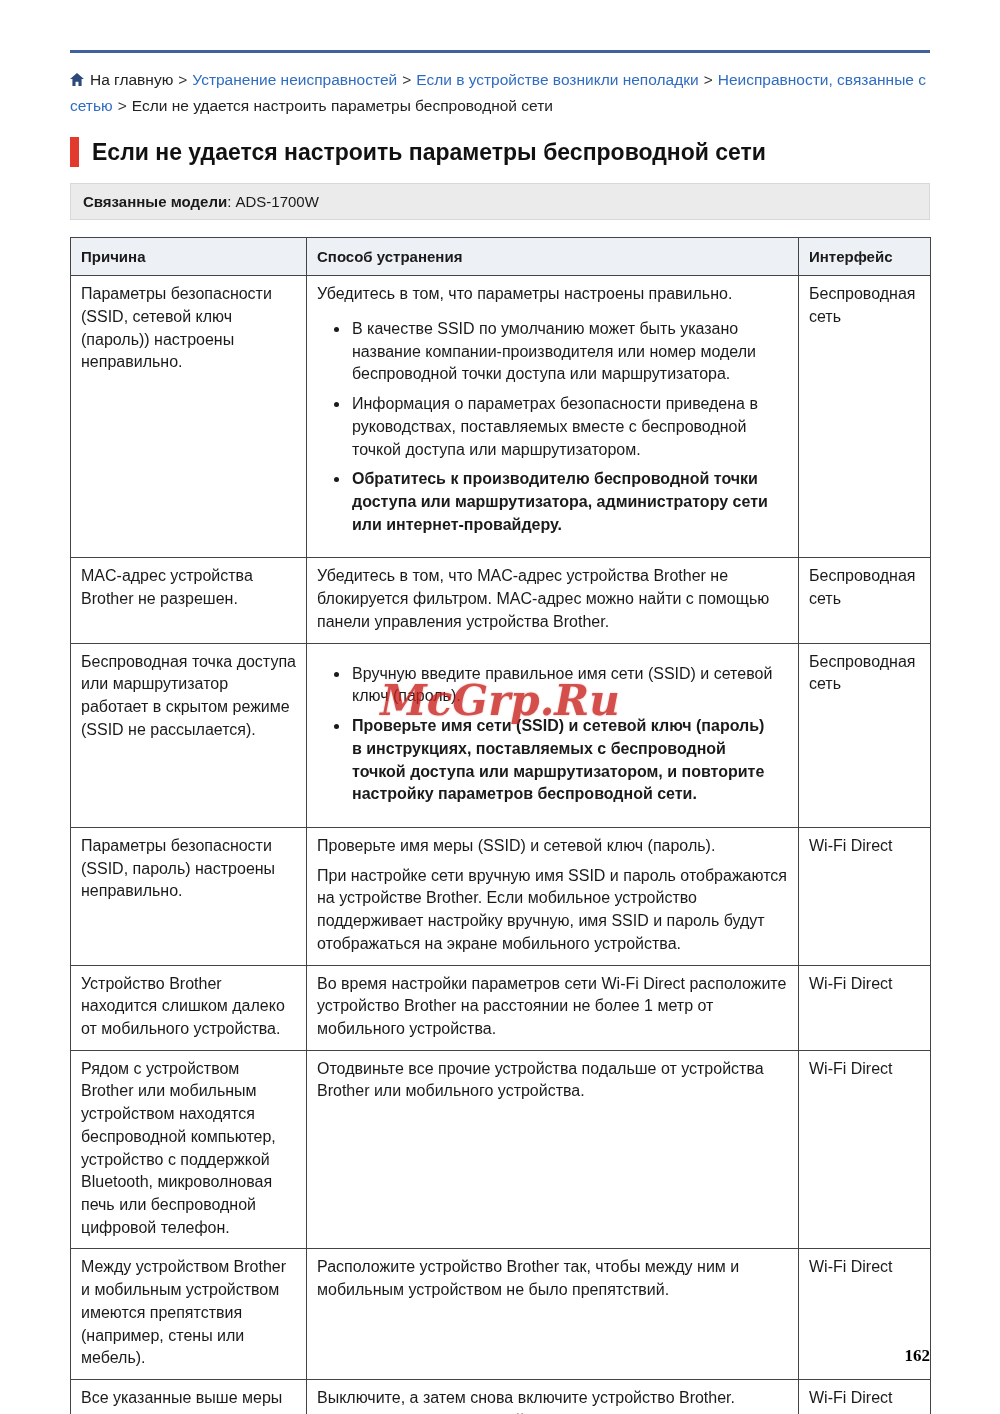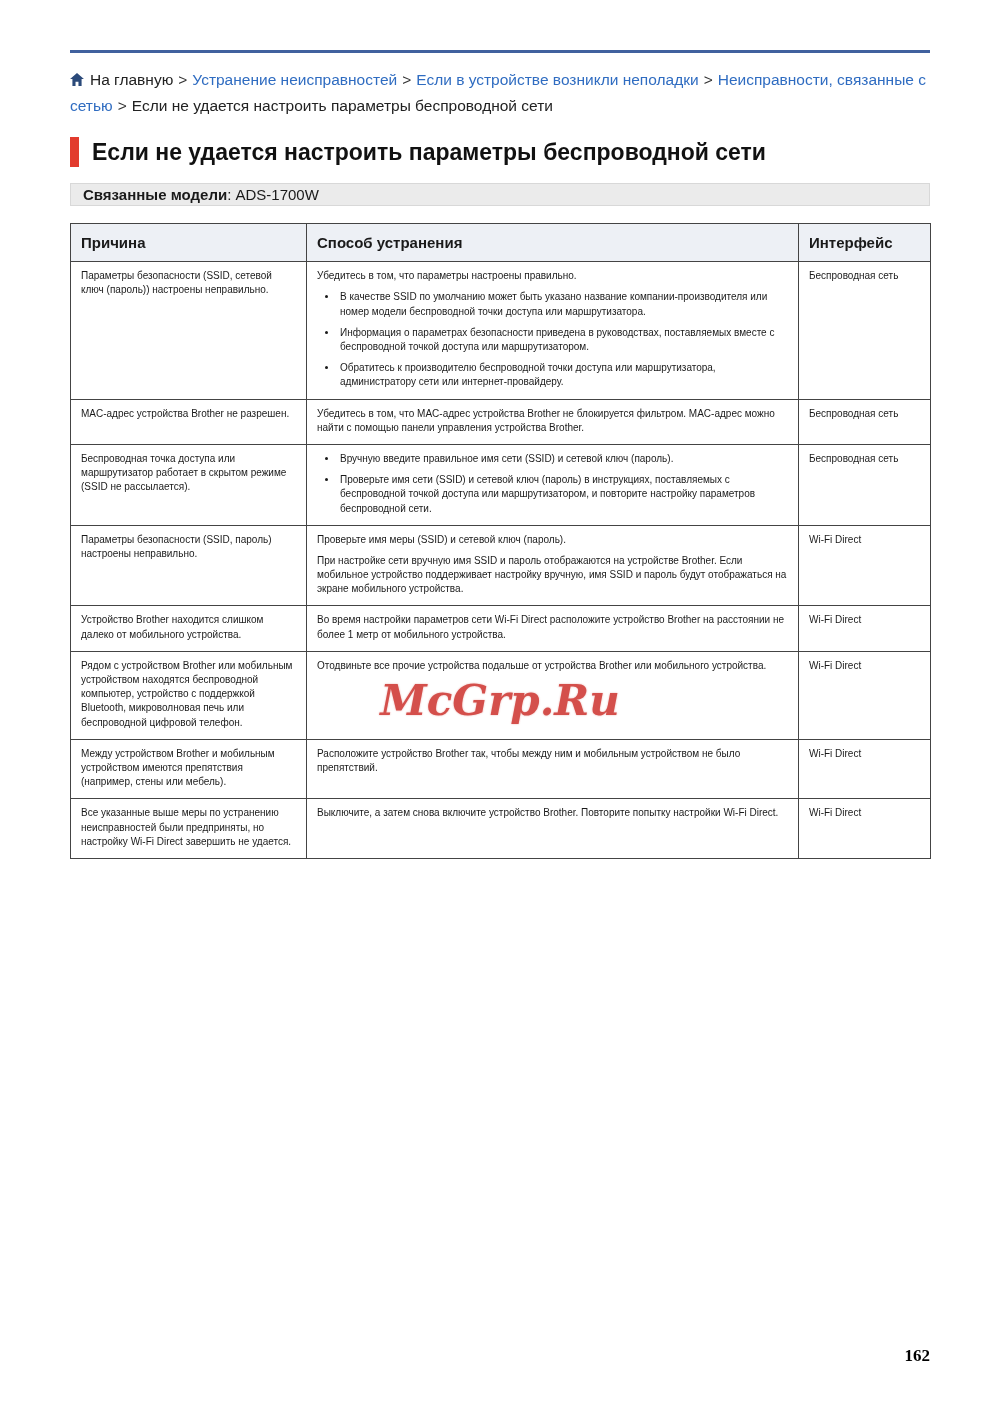--- a/index.html
+++ b/index.html
@@ -52,21 +52,21 @@
   .page-title {
     font-size: 23px;
     font-weight: bold;
     color: #111111;
     margin: 0;
   }
   .models-box {
     margin: 16px 70px 0;
     background: var(--models-box-bg);
     border: 1px solid #d8d8d8;
-    padding: 2px 12px;
+    padding: 9px 12px;
     font-size: 15px;
     color: #1a1a1a;
   }
   .models-label { font-weight: bold; }
   .intro {
     margin: 18px 70px 0;
     padding-left: 18px;
     font-size: 15.3px;
     line-height: 1.5;
     color: #1a1a1a;
@@ -78,36 +78,36 @@
     border-collapse: collapse;
   }
   .col-cause { width: 236px; }
   .col-remedy { width: 492px; }
   .col-interface { width: 132px; }
   .trouble-table th, .trouble-table td {
     border: 1px solid #444444;
     vertical-align: top;
     text-align: left;
     padding: 7px 10px 9px;
-    font-size: 10px;
+    font-size: 16px;
     line-height: 1.42;
     color: #1a1a1a;
     overflow-wrap: break-word;
   }
   .trouble-table th {
     background: var(--table-header-bg);
     font-size: 15px;
     font-weight: bold;
     padding: 8px 10px;
   }
   .trouble-table td p { margin: 0 0 7px; }
   .trouble-table td p:last-child { margin-bottom: 0; }
-  ul.remedy-list { margin: 0; padding-left: 21px; list-style: disc; }
+  ul.remedy-list { margin: 12px; padding-left: 21px; list-style: disc; }
   ul.remedy-list li { margin: 0 0 7px; padding-left: 2px; }
-  ul.remedy-list li:last-child { margin-bottom: 0; }
+  ul.remedy-list li:last-child { margin-bottom: 0; font-weight: bold; }
   .watermark {
     position: absolute;
     top: 676px;
     left: 50%;
     transform: translateX(-50%);
     font-family: "DejaVu Serif", serif;
     font-style: italic;
     font-weight: bold;
     font-size: 42px;
     color: var(--watermark-red);

